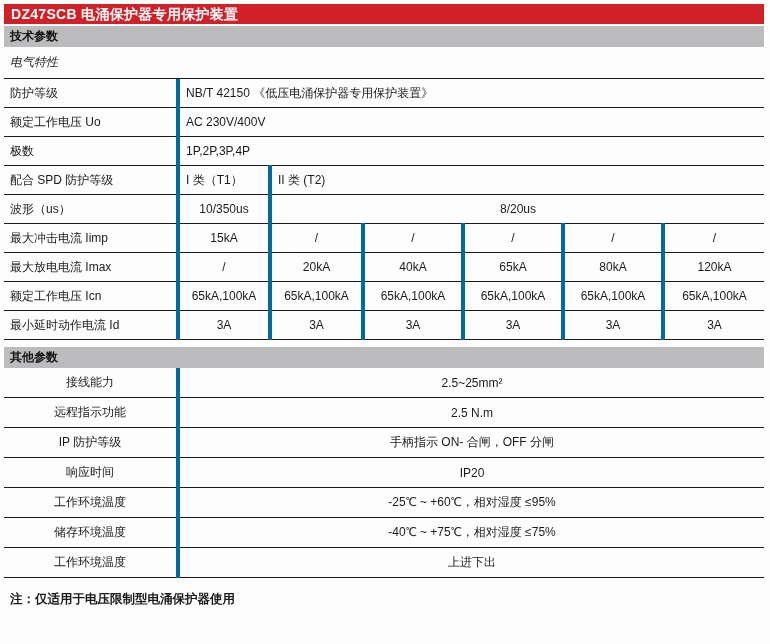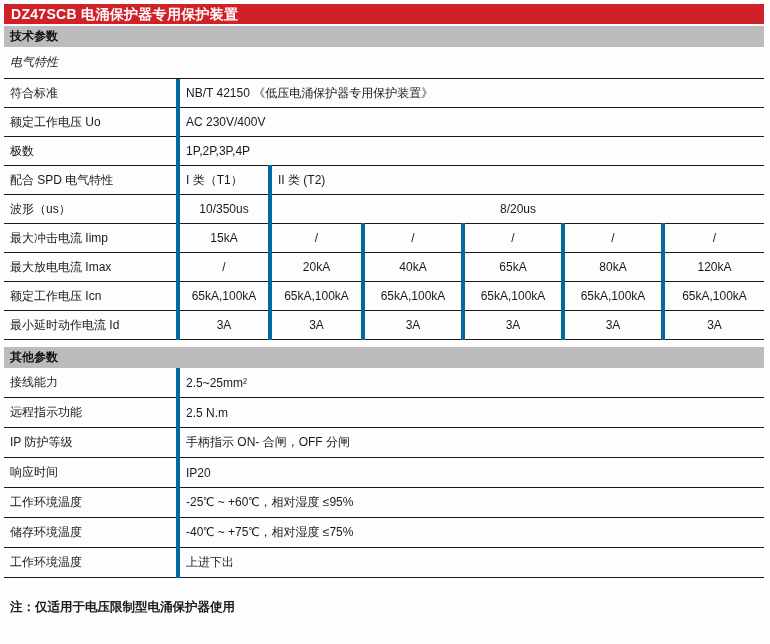--- a/index.html
+++ b/index.html
@@ -47,27 +47,27 @@
   }
   td {
     border-bottom:1px solid #1a1a1a;
     height:28px;
     padding:0 6px;
     vertical-align:middle;
     font-size:12px;
     overflow:hidden;
     white-space:nowrap;
   }
-  .other-table td { height:29px; }
+  .other-table td { height:29px;text-align:center; }
   td.c { text-align:center; padding:0 2px; }
   td.v { border-left:4px solid #0369a1; }
   .gap { height:5px; }
   .note {
     font-weight:bold;
-    margin-top:21px;
+    margin-top:13px;
     padding-left:6px;
     font-size:12.5px;
   }
 </style>
 </head>
 <body>
 
 <div class="page">
 
   <div class="title-bar">DZ47SCB 电涌保护器专用保护装置</div>
@@ -81,33 +81,33 @@
       <col style="width:174px">
         <col style="width:92px">
         <col style="width:93px">
       <col style="width:100px">
         <col style="width:100px">
         <col style="width:100px">
         <col>
     </colgroup>
     <tbody>
       <tr>
-        <td>符合标准</td>
+        <td>防护等级</td>
         <td class="v" colspan="6">NB/T 42150 《低压电涌保护器专用保护装置》</td>
       </tr>
       <tr>
         <td>额定工作电压 Uo</td>
         <td class="v" colspan="6">AC 230V/400V</td>
       </tr>
       <tr>
         <td>极数</td>
         <td class="v" colspan="6">1P,2P,3P,4P</td>
       </tr>
       <tr>
-        <td>配合 SPD 电气特性</td>
+        <td>配合 SPD 防护等级</td>
         <td class="v">I 类（T1）</td>
         <td class="v" colspan="5">II 类 (T2)</td>
       </tr>
       <tr>
         <td>波形（us）</td>
         <td class="v c">10/350us</td>
         <td class="v c" colspan="5">8/20us</td>
       </tr>
       <tr>
         <td>最大冲击电流 Iimp</td>

